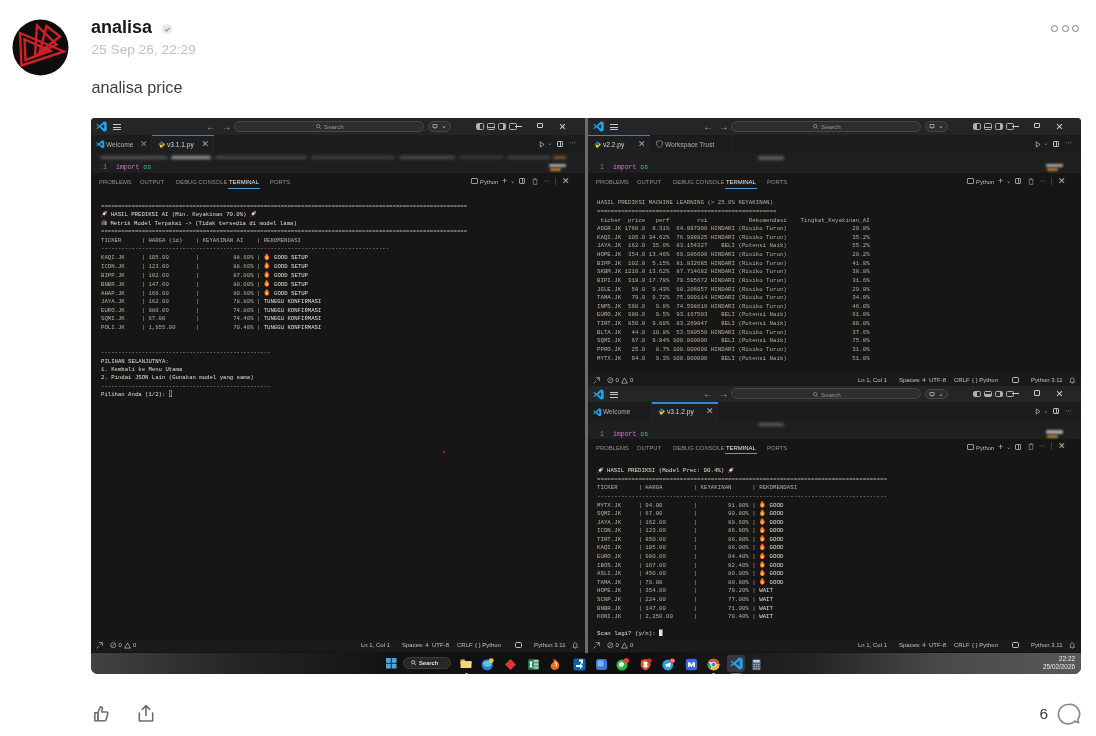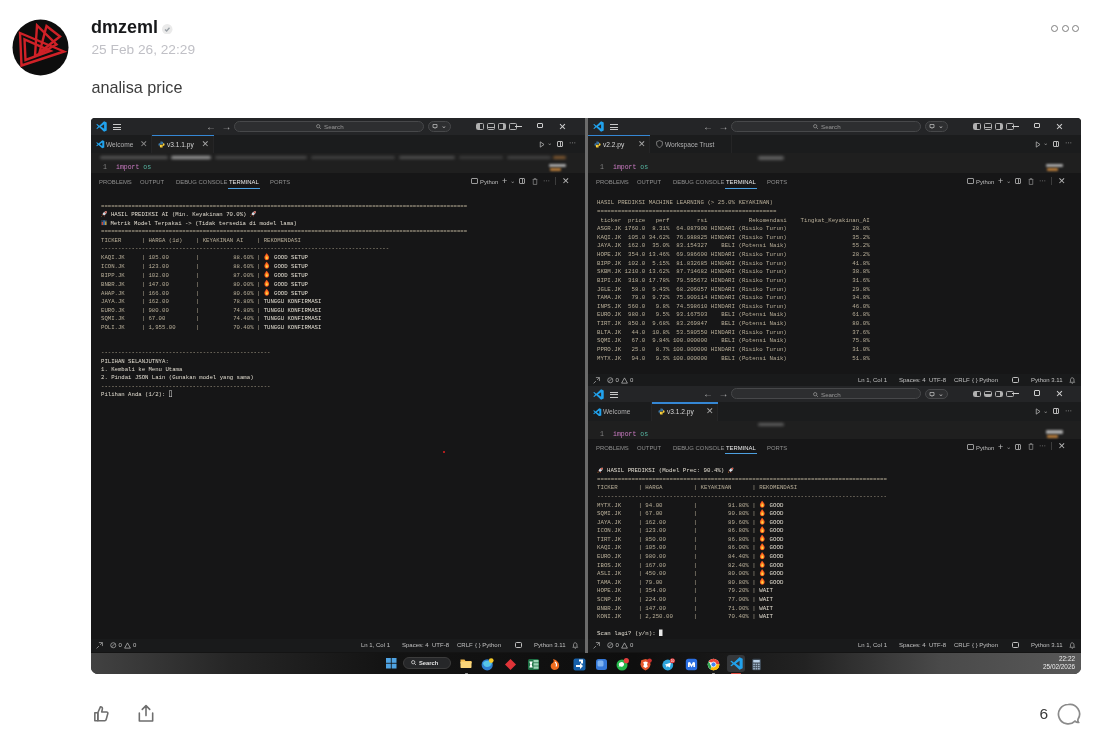--- a/index.html
+++ b/index.html
@@ -15,26 +15,26 @@
 </style></head><body>
 <svg style="position:absolute;left:12px;top:19px" width="57" height="57" viewBox="0 0 57 57">
 <circle cx="28.5" cy="28.5" r="28" fill="#0d0d0d"></circle>
 <g fill="none" stroke="#cf2127" stroke-width="2.4" stroke-linejoin="miter">
 <path d="M8 14 9.5 46.5 52 32.5 Z"></path>
 <path d="M25 6.5 23 37 44.5 25.5 Z"></path>
 <path d="M34.5 7 48 17.5 27.5 33.5 Z"></path>
 <path d="M12.5 20.5 13.5 41 38.5 32 Z"></path>
 </g>
   </svg>
-<div class="abs" style="left:91px;top:17px;font-size:18px;font-weight:bold;color:#17181a">dmzeml</div>
+<div class="abs" style="left:91px;top:17px;font-size:18px;font-weight:bold;color:#17181a">analisa</div>
 <svg style="position:absolute;left:162px;top:23.7px" width="10.5" height="10.5" viewBox="0 0 14 14">
     <circle cx="7" cy="7" r="7" fill="#eaeaea"></circle>
     <path d="M4 7.2 6.2 9.4 10 5" fill="none" stroke="#9aa0a6" stroke-width="1.8"></path>
   </svg>
-<div class="abs" style="left:91.5px;top:41.5px;font-size:13.7px;color:#c0c0c6">25 Feb 26, 22:29</div>
+<div class="abs" style="left:91.5px;top:41.5px;font-size:13.7px;color:#c0c0c6">25 Sep 26, 22:29</div>
 <div style="position:absolute;left:1051px;top:25px;width:7px;height:7px;border:1.4px solid #7e7e7e;border-radius:50%"></div>
 <div style="position:absolute;left:1061.5px;top:25px;width:7px;height:7px;border:1.4px solid #7e7e7e;border-radius:50%"></div>
 <div style="position:absolute;left:1072px;top:25px;width:7px;height:7px;border:1.4px solid #7e7e7e;border-radius:50%"></div>
 <div class="abs" style="left:91.5px;top:77.5px;font-size:16.2px;color:#3c3c3c">analisa price</div>
 <div id="shot">
     <div class="abs" style="left:0px;top:16.5px;width:494px;height:18.5px;background:#1b1c1d"></div>
     <div class="abs" style="left:0px;top:35px;width:494px;height:19.5px;background:#1f1f1f"></div>
     <div class="abs" style="left:0px;top:54.5px;width:494px;height:466px;background:#161617"></div>
     <div class="abs" style="left:0px;top:0px;width:494px;height:16.5px;background:#242527"></div>
     <svg viewBox="0 0 24 24" style="position:absolute;left:4.5px;top:3px;width:11px;height:11px">

